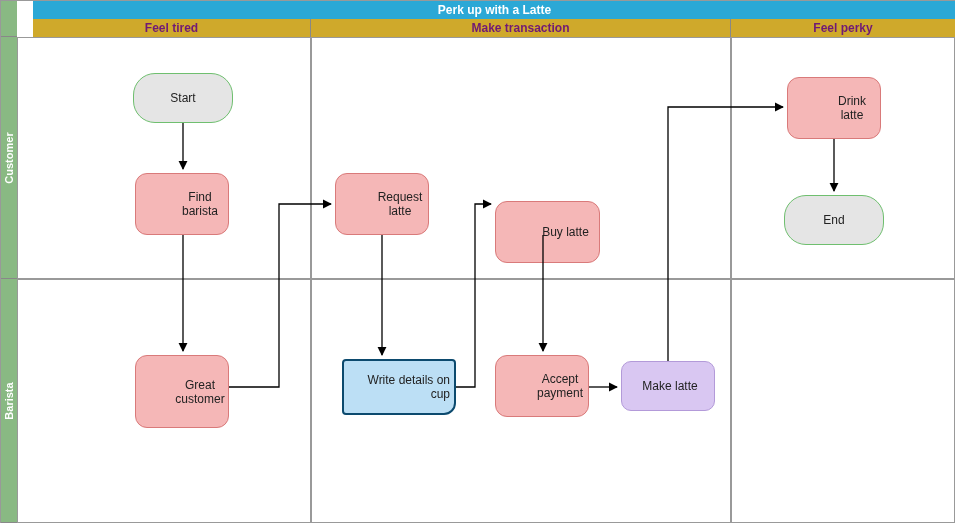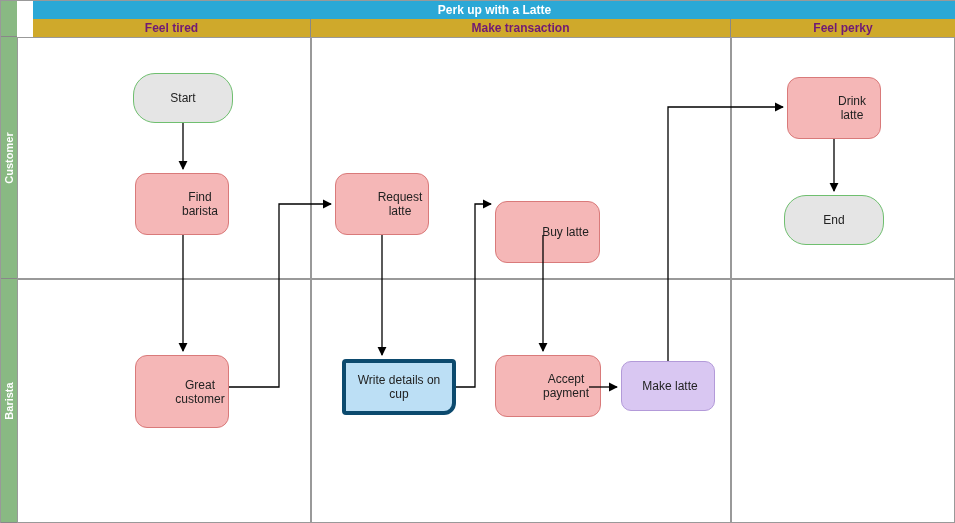--- a/index.html
+++ b/index.html
@@ -25,21 +25,21 @@
     position: absolute; left: 0; top: 0; width: 16px; height: 36px;
     background: #89b983; border-bottom: 1px solid #888;
   }
   .cell-border { position: absolute; border: 1px solid #999; pointer-events: none; }
   .node {
     position: absolute; display: flex; align-items: center; justify-content: center;
     text-align: center; font-size: 12px; color: #222; padding: 4px;
   }
   .terminator { background: #e5e5e5; border: 1px solid #6fbf6f; border-radius: 22px; }
   .process    { background: #f5b7b7; border: 1px solid #d97a7a; border-radius: 12px; padding-left: 40px; }
-  .note       { background: #bcdff5; border: 4px solid #0c4a6e; border-radius: 4px 4px 12px 4px; }
+  .note       { background: #bcdff5; border: 2px solid #0c4a6e; border-radius: 4px 4px 12px 4px; text-align: right; }
   .alt        { background: #d9c7f2; border: 1px solid #b39ad9; border-radius: 10px; padding-left: 8px; }
   svg.edges { position: absolute; left: 0; top: 0; width: 955px; height: 523px; pointer-events: none; }
 </style>
 </head>
 <body>
 
 <div class="diagram">
 
   <div class="lane-corner"></div>
 
@@ -62,21 +62,21 @@
   <div class="cell-border" style="left:16px; top:278px; width:294px; height:244px;"></div>
   <div class="cell-border" style="left:310px; top:278px; width:420px; height:244px;"></div>
   <div class="cell-border" style="left:730px; top:278px; width:224px; height:244px;"></div>
 
   <div class="node terminator" style="left:132px; top:72px;  width:100px; height:50px;">Start</div>
   <div class="node process" style="left:134px; top:172px; width:94px;  height:62px;">Find barista</div>
   <div class="node process" style="left:134px; top:354px; width:94px;  height:73px;">Great customer</div>
   <div class="node process" style="left:334px; top:172px; width:94px;  height:62px;">Request latte</div>
   <div class="node note" style="left:341px; top:358px; width:114px; height:56px;">Write details on cup</div>
   <div class="node process" style="left:494px; top:172px; width:105px;  height:62px;margin-top:28px;">Buy latte</div>
-  <div class="node process" style="left:494px; top:354px; width:106px;  height:62px;">Accept payment</div>
+  <div class="node process" style="left:494px; top:354px; width:94px;  height:62px;">Accept payment</div>
   <div class="node alt" style="left:620px; top:360px; width:94px;  height:50px;">Make latte</div>
   <div class="node process" style="left:786px; top:76px;  width:94px;  height:62px;">Drink latte</div>
   <div class="node terminator" style="left:783px; top:194px; width:100px; height:50px;">End</div>
 
   <svg class="edges">
     <defs>
       <marker id="arrow" viewBox="0 0 10 10" refX="9" refY="5" markerWidth="7" markerHeight="7" orient="auto-start-reverse">
         <path d="M 0 0 L 10 5 L 0 10 z" fill="#000"></path>
       </marker>
     </defs>

